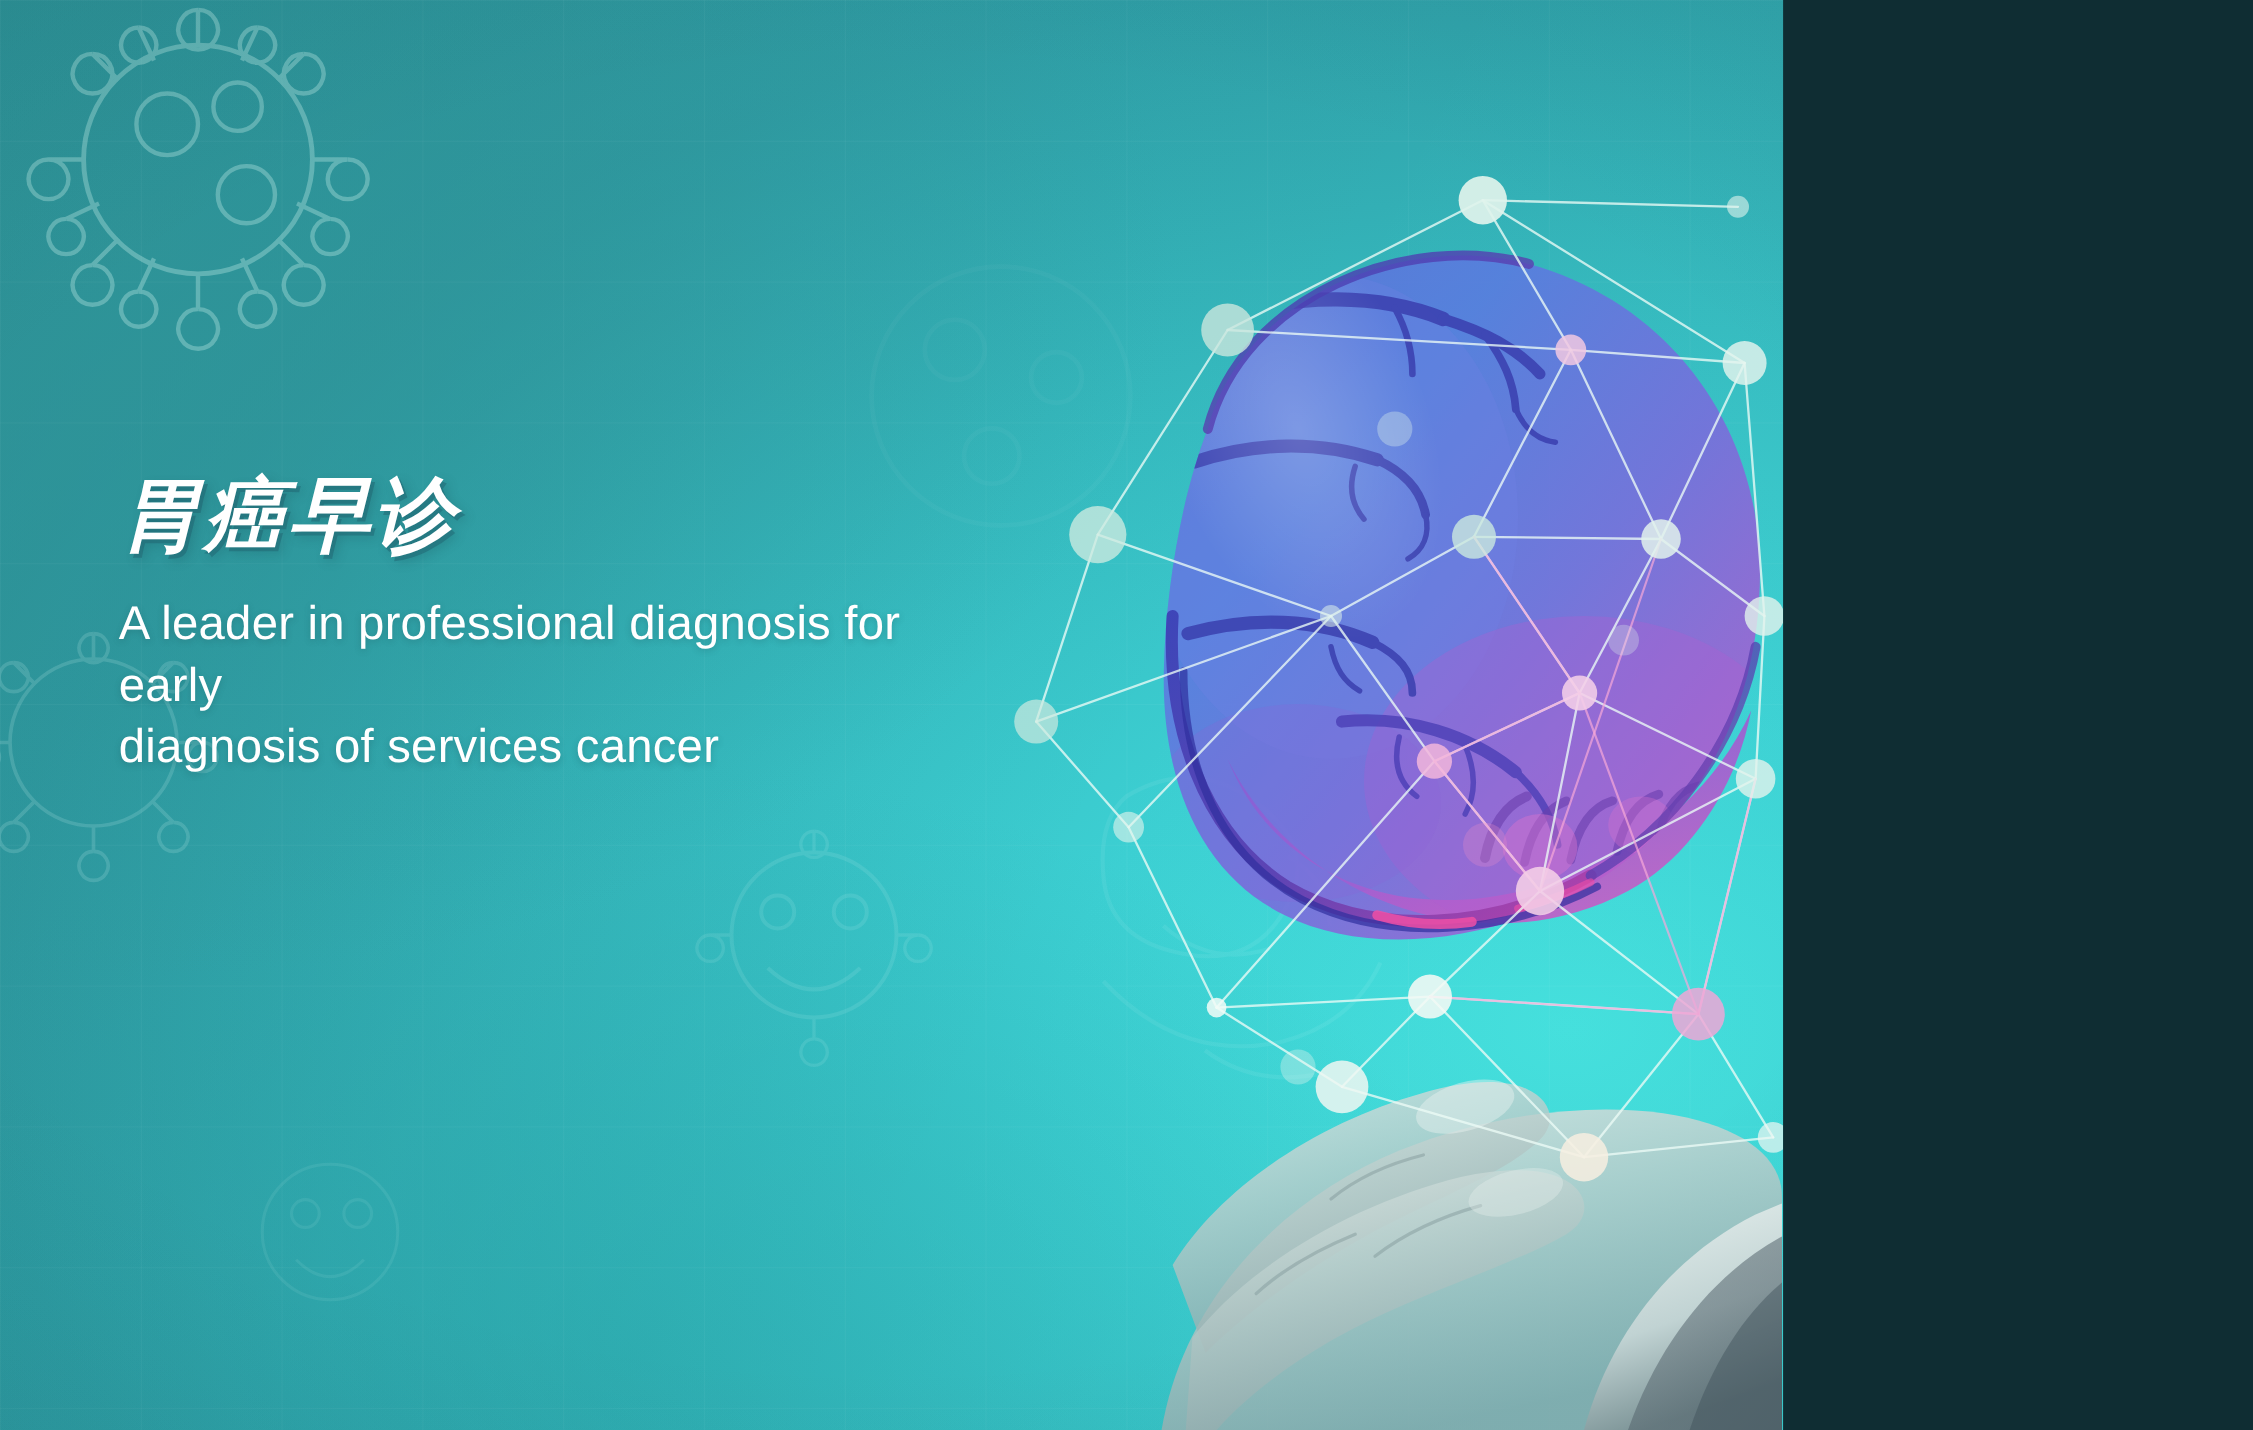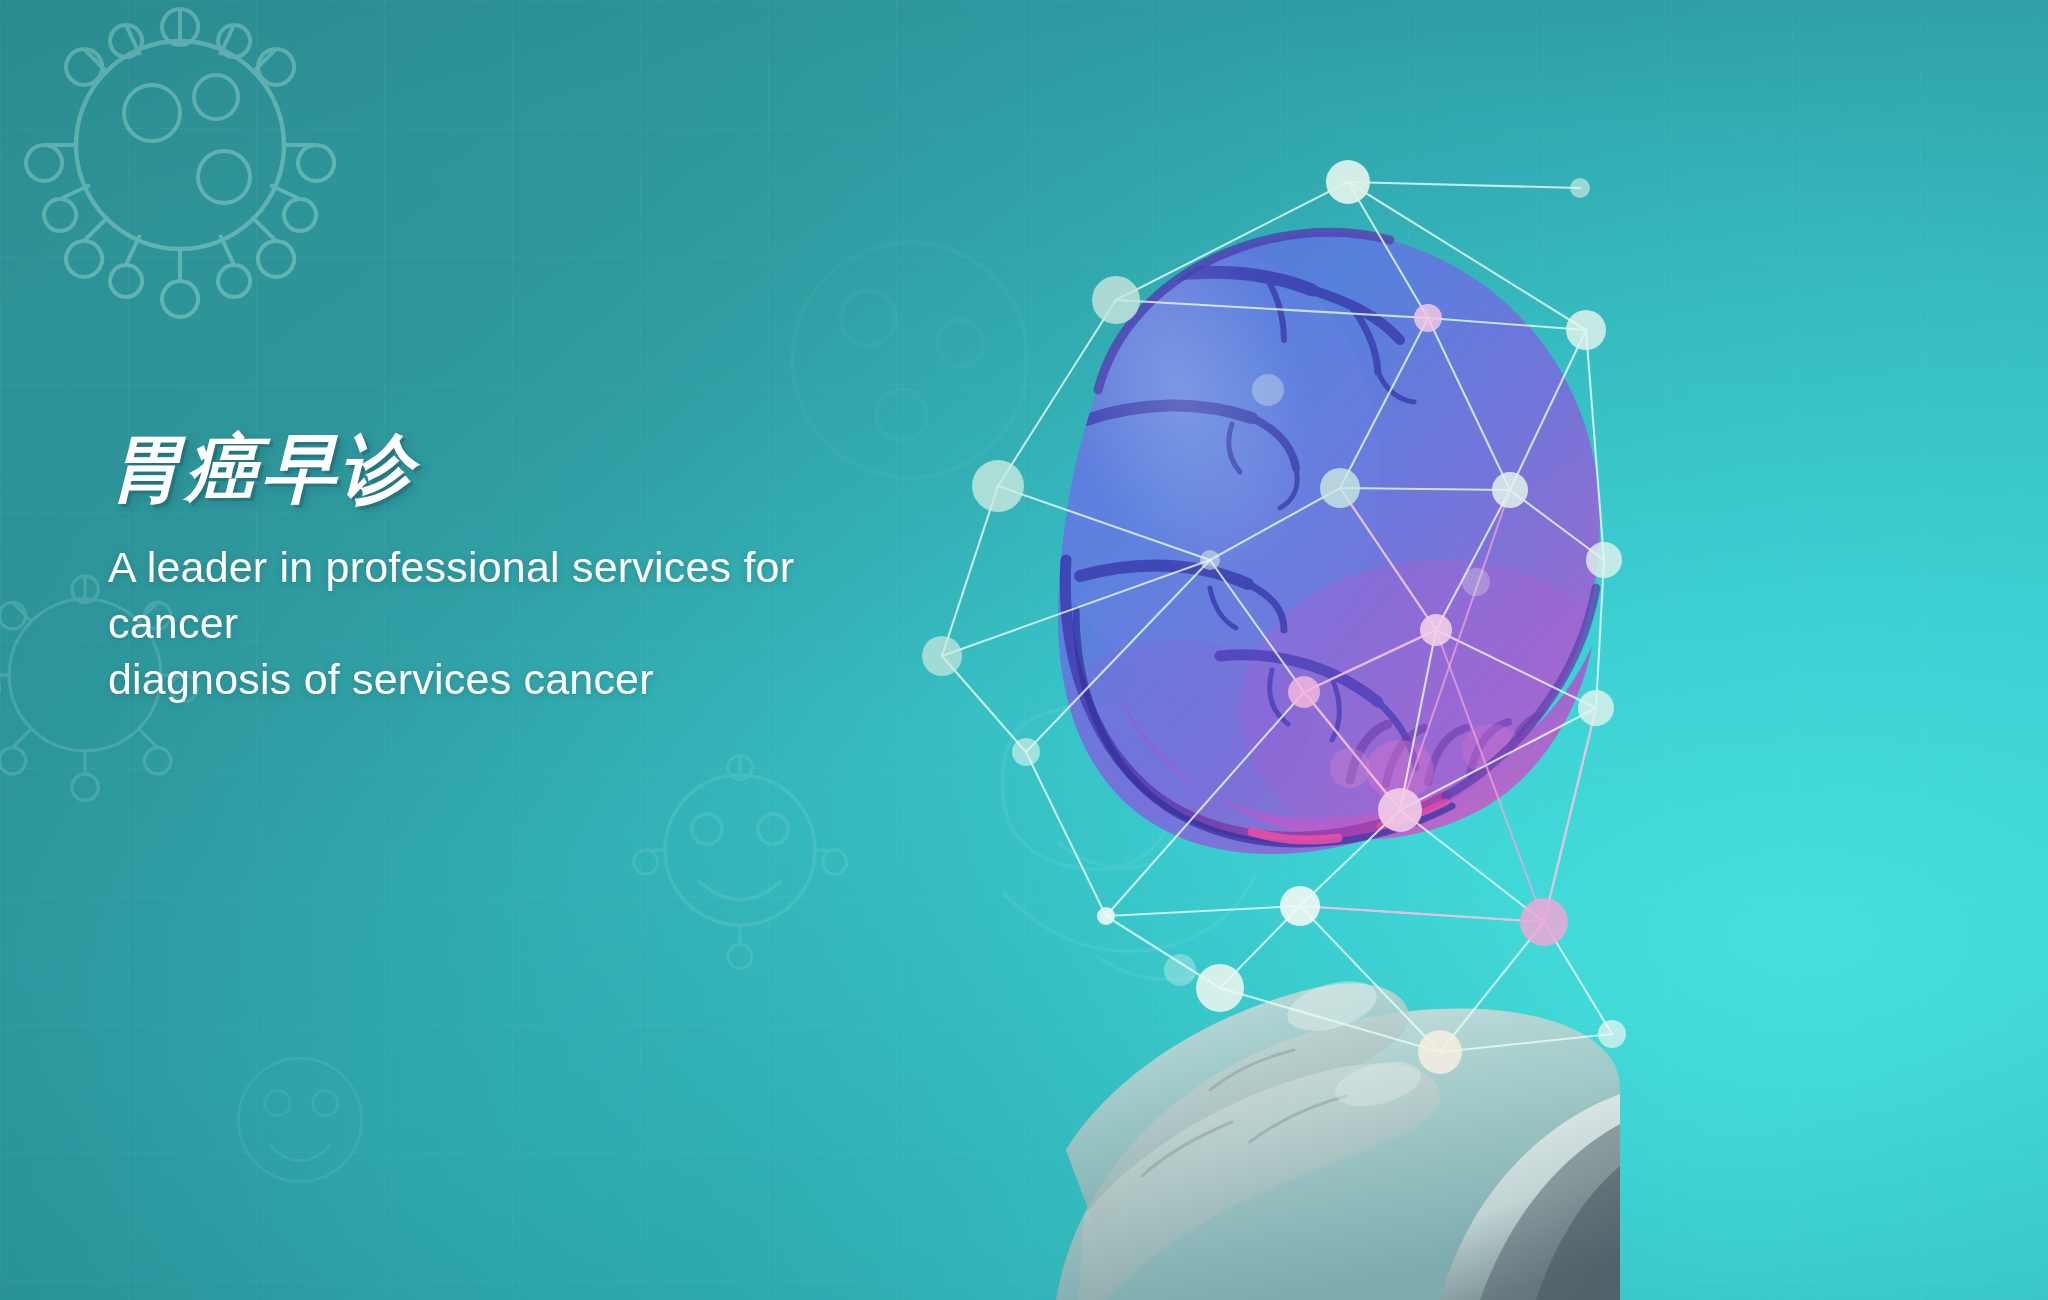--- a/index.html
+++ b/index.html
@@ -2,21 +2,21 @@
 <html><head>
 <meta charset="utf-8">
 <style>
   html, body {
     margin: 0;
     padding: 0;
     background: #0f2d33;
   }
   #banner {
     position: relative;
-    width: 2048px;
+    width: 1621px;
     height: 1300px;
     overflow: hidden;
     font-family: "Liberation Sans", sans-serif;
     background: #2aa6ad;
   }
 
   
   .bg-base {
     position: absolute; inset: 0;
     background:
@@ -432,18 +432,18 @@
         <circle cx="596" cy="492" r="14" fill="#dff3ec" opacity="0.30"></circle>
         <circle cx="470" cy="678" r="20" fill="#e48ac9" opacity="0.30"></circle>
         <circle cx="300" cy="880" r="16" fill="#e9f6f0" opacity="0.35"></circle>
       </g>
     </svg>
   </div>
 
   <div class="copy">
     <div class="headline line1">胃癌早诊</div>
     <div class="subhead">
-      <div>A leader in professional services for cancer</div>
+      <div>A leader in professional diagnosis for early</div>
       <div>diagnosis of services cancer</div>
     </div>
   </div>
 
 </div>
 
 </body></html>

